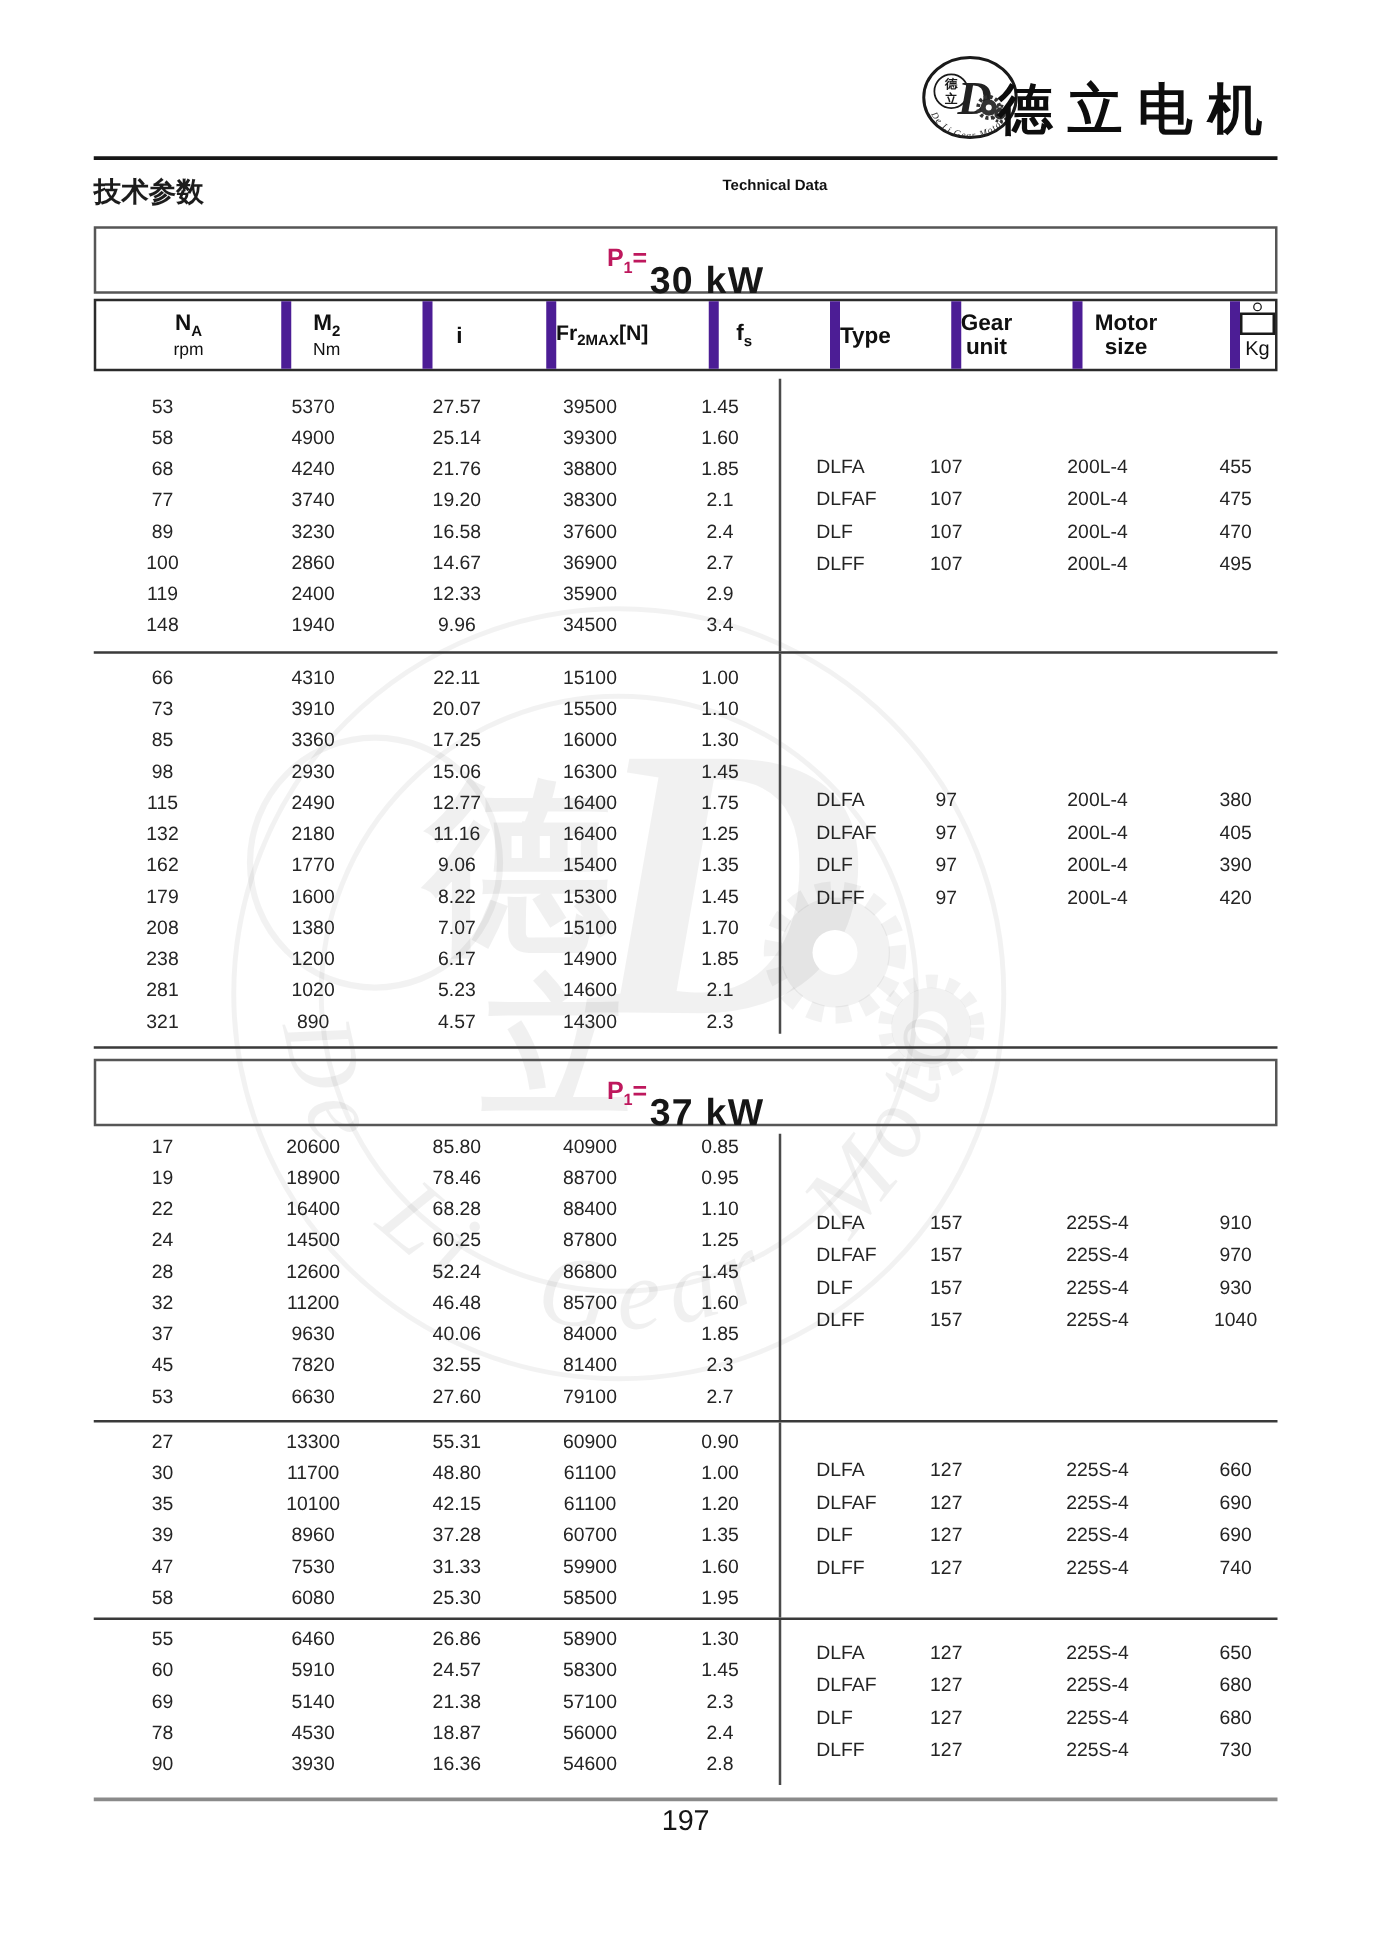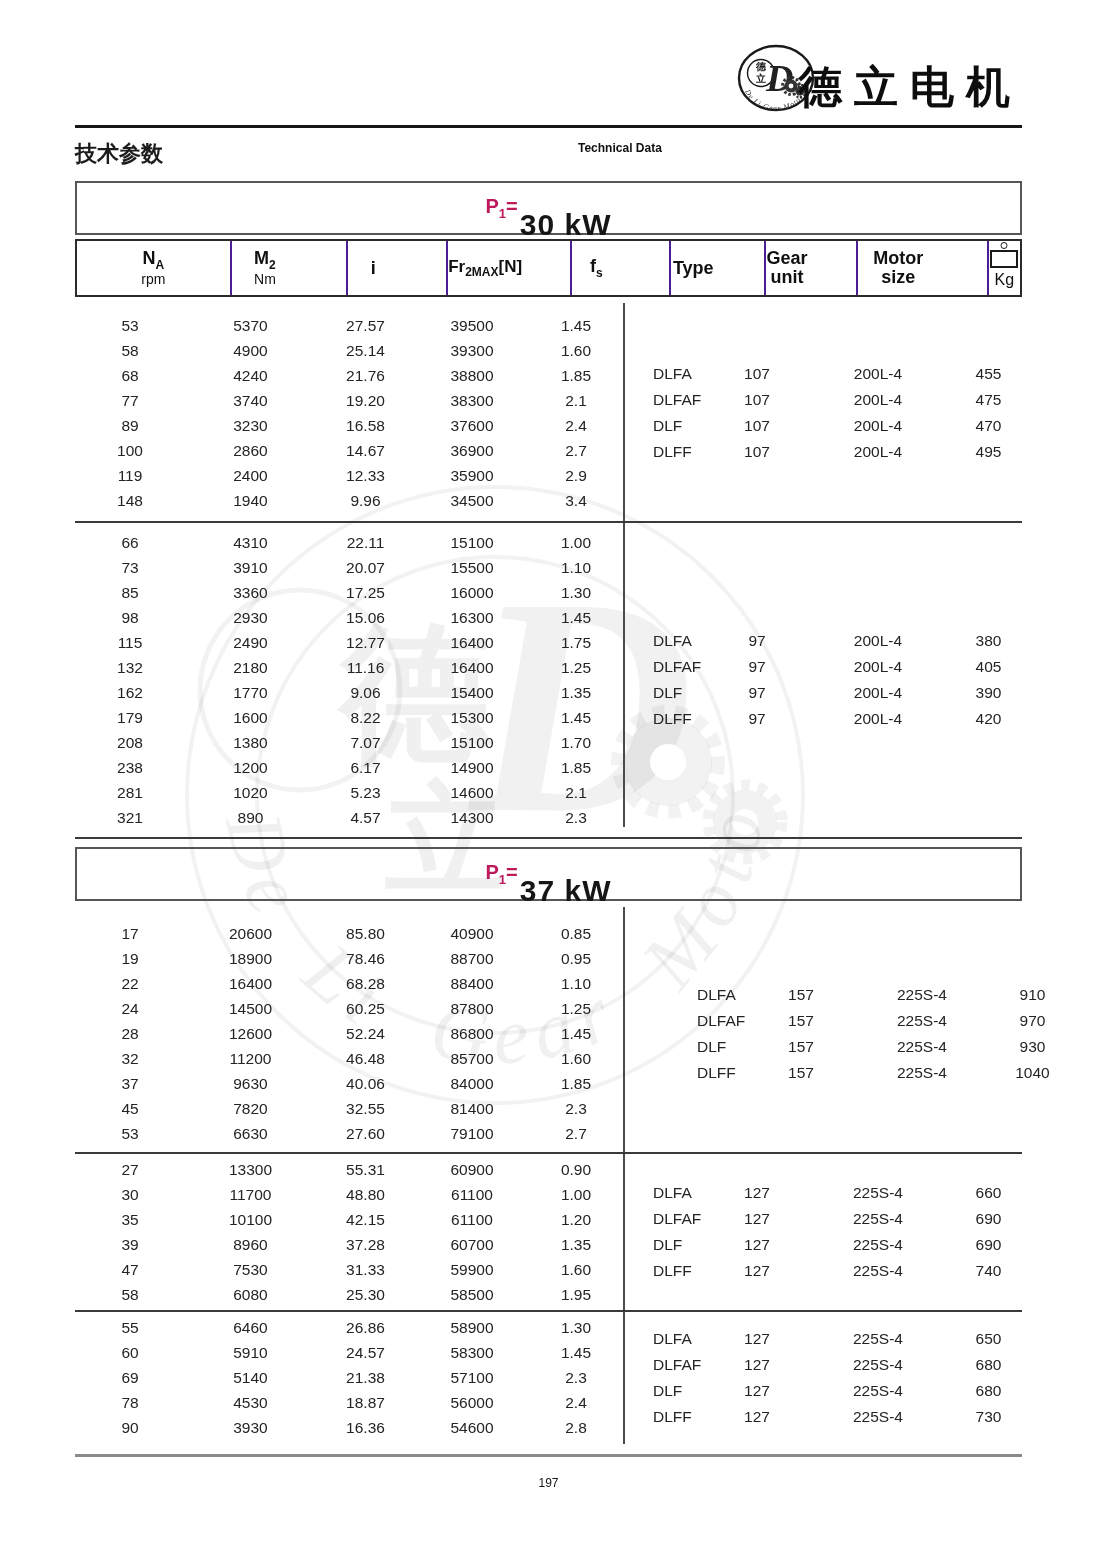--- a/index.html
+++ b/index.html
@@ -23,58 +23,58 @@
   .power-box{margin-top:6px;height:50px;border:2px solid #565656;display:flex;
              align-items:center;justify-content:center;background:transparent;}
   .p-pre{font-size:20px;font-weight:bold;color:#be185d;}
   .p-pre sub{font-size:13px;font-weight:bold;}
   .p-val{font-size:30px;font-weight:bold;color:#161616;letter-spacing:1px;margin-left:2px;margin-top:33px;}
   .power-box.second{margin-top:8px;}
   
   .h-row{display:flex;margin-top:4px;height:54px;border:2px solid #2b2b2b;box-sizing:content-box;}
   .h-cell{box-sizing:border-box;display:flex;flex-direction:column;justify-content:center;
           align-items:center;text-align:center;margin-left:48px;}
-  .h-cell + .h-cell{border-left:2px solid #4c1d95;}
+  .h-cell + .h-cell{border-left:8px solid #4c1d95;}
   .hw0{width:110px}.hw1{width:131px}.hw2{width:99px}.hw3{width:114px}.hw4{width:96px}
   .hw5{width:90px}.hw6{width:84px}.hw7{width:158px}.hw8{width:63px}
   .hc-main{font-weight:bold;font-size:18px;line-height:1.05;color:#101010;}
   .hc-main sub{font-size:12px;font-weight:bold;}
   .hc-unit{font-size:14px;line-height:1.15;color:#101010;}
   .kgicon{width:24px;height:14px;border:2px solid #1a1a1a;position:relative;margin:2px auto 3px;}
   .kgicon::before{content:'';position:absolute;width:5px;height:5px;border:1.5px solid #1a1a1a;
                   border-radius:50%;top:-10px;left:50%;transform:translateX(-50%);background:#fff;}
   .kg-label{font-size:16px;color:#101010;}
   
   .groups{}
   .group{position:relative;display:flex;}
   .group + .group{border-top:2px solid #3a3a3a;}
   .groups[data-groups-for="0"]{border-bottom:2px solid #3a3a3a;}
   .groups[data-groups-for="0"] .group:nth-child(1){padding:16px 0 8px;}
   .groups[data-groups-for="0"] .group:nth-child(2){padding:7px 0 7px;}
-  .groups[data-groups-for="1"] .group:nth-child(1){padding:20px 0 6px;gap:44px;}
+  .groups[data-groups-for="1"] .group:nth-child(1){padding:4px 0 6px;}
   .groups[data-groups-for="1"] .group:nth-child(2){padding:3px 0 3px;}
   .groups[data-groups-for="1"] .group:nth-child(3){padding:3px 0 14px;}
   .g-left{width:548px;}
   .vline{position:absolute;left:548px;top:0;bottom:0;width:2px;background:#4a4a4a;}
   .group.first .vline{top:6px;}
   .group.last .vline{bottom:10px;}
   .g-right{width:397px;margin-left:2px;display:flex;align-items:center;}
   .d-row{display:flex;height:25px;align-items:center;}
   .d-cell{text-align:center;font-size:15.5px;color:#242424;}
   .dc0{width:110px}.dc1{width:131px}.dc2{width:99px}.dc3{width:114px}.dc4{width:94px}
   .t-block{width:100%;}
   .t-row{display:flex;height:26px;align-items:center;}
   .t-cell{font-size:15.5px;color:#242424;}
   .tc0{width:90px;text-align:left;padding-left:28px;box-sizing:border-box;}
   .tc1{width:84px;text-align:center;}
   .tc2{width:158px;text-align:center;}
   .tc3{width:63px;text-align:center;}
   
   .bottom-rule{height:3px;background:#8a8a8a;}
-  .page-num{text-align:center;font-size:12px;margin-top:19px;color:#161616;}
+  .page-num{text-align:center;font-size:23px;margin-top:2px;color:#161616;}
 </style>
 </head>
 <body>
 
 <div class="page">
 
   <svg class="wm" width="1100" height="1555" viewBox="0 0 1100 1555">
     <circle cx="495" cy="795" r="308" fill="none" stroke="rgba(0,0,0,0.05)" stroke-width="4"></circle>
     <circle cx="495" cy="795" r="238" fill="none" stroke="rgba(0,0,0,0.05)" stroke-width="4"></circle>
     <circle cx="300" cy="690" r="100" fill="none" stroke="rgba(0,0,0,0.05)" stroke-width="5"></circle>

